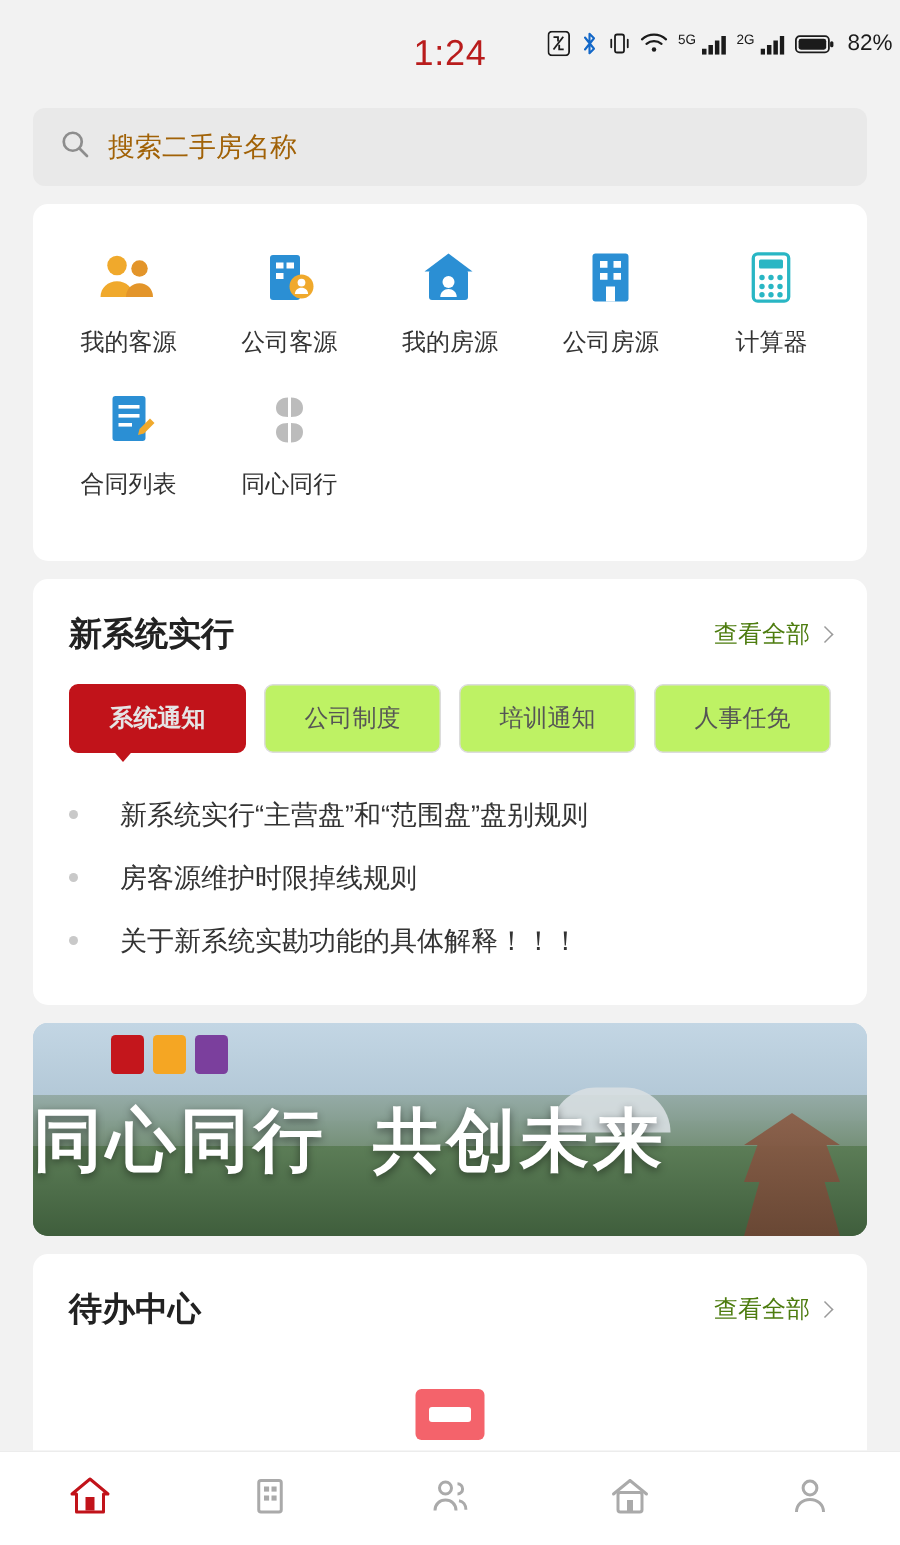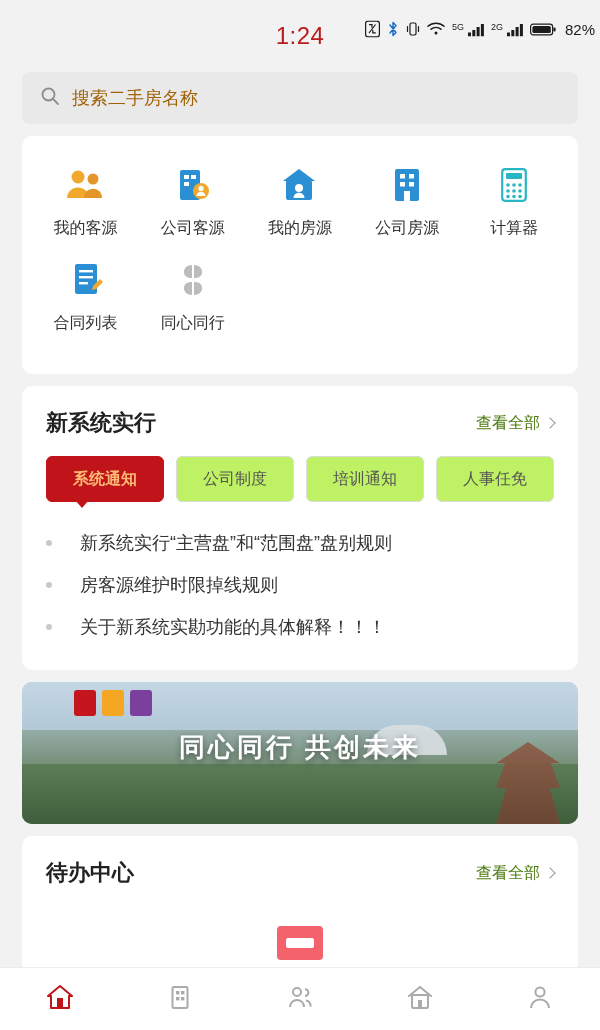--- a/index.html
+++ b/index.html
@@ -171,21 +171,21 @@
     font-size: 16px;
     display: flex;
     align-items: center;
     justify-content: center;
     background: #bef264;
     position: relative;
   }
   .tab.active {
     background: #c1131a;
     border-color: #c1131a;
-    color: #fdba74;
+    color: #e5e5e5;
     font-weight: bold;
   }
   .tab.active::after {
     content: "";
     position: absolute;
     bottom: -7px;
     left: 28px;
     width: 0;
     height: 0;
     border-left: 7px solid transparent;
@@ -253,27 +253,27 @@
   .banner .logos i {
     display: block; width: 22px; height: 26px; border-radius: 3px;
   }
   .banner .logos i.a { background: #c4161c; }
   .banner .logos i.b { background: #f5a623; }
   .banner .logos i.c { background: #7b3f9d; }
   .banner-title {
     position: absolute;
     left: 0; right: 0;
     top: 48px;
-    text-align: center;
-    font-size: 26px;
+    text-align: left;
+    font-size: 46px;
     font-weight: bold;
     color: #ffffff;
     letter-spacing: 3px;
     text-shadow: 0 2px 6px rgba(0,0,0,.45);
-    font-family: Liberation Sans, sans-serif;
+    font-family: Liberation Mono, monospace;
   }
 
   
   .todo-body {
     height: 92px;
     display: flex;
     align-items: flex-start;
     justify-content: center;
     padding-top: 24px;
   }

